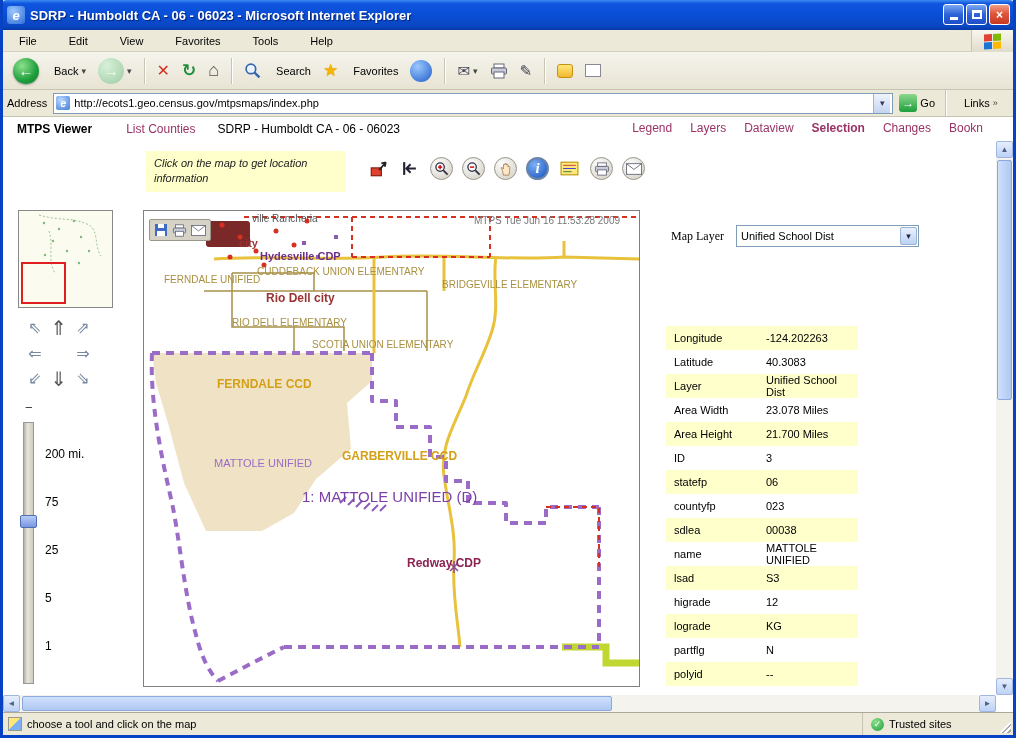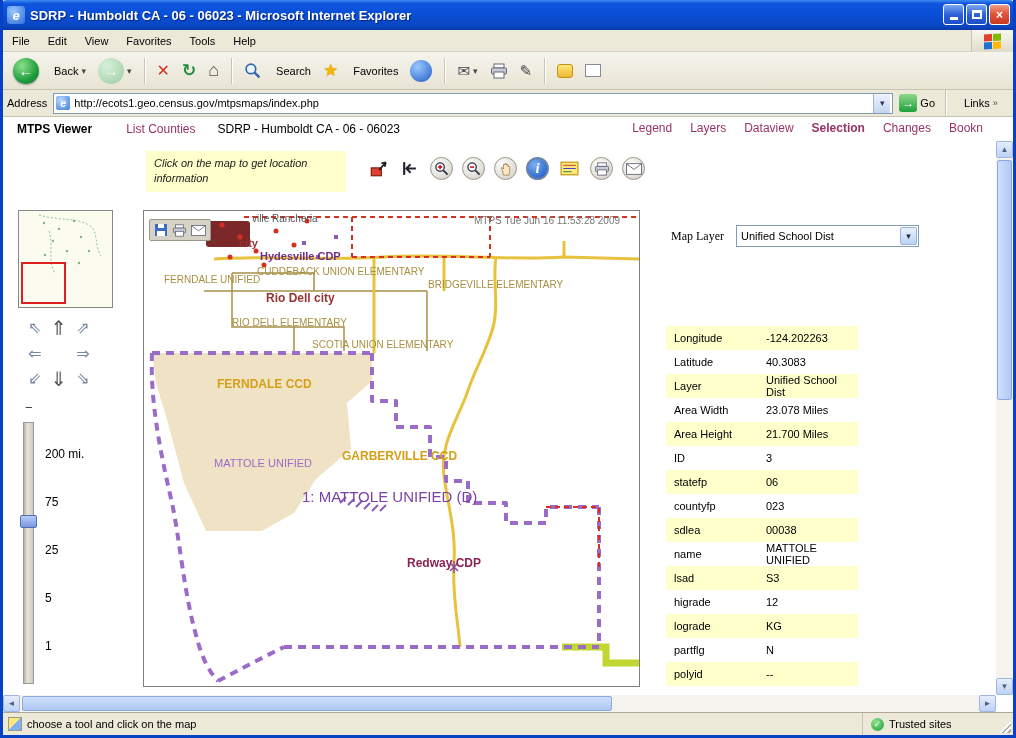--- a/index.html
+++ b/index.html
@@ -19,21 +19,21 @@
   .win-btn { width:21px; height:21px; border-radius:3px; border:1px solid #fff;
     background:linear-gradient(180deg,#7BA8F0,#2E62D8 50%,#1E4EC8); color:#fff;
     display:flex; align-items:center; justify-content:center; font-size:12px; font-weight:bold; }
   .win-btn.close { background:linear-gradient(180deg,#F0A088,#E0563C 45%,#C83A20); }
   .glyph-min { width:8px; height:3px; background:#fff; align-self:flex-end; margin:0 0 4px 0; }
   .glyph-max { width:10px; height:9px; border:2px solid #fff; border-top-width:3px; }
 
   
   .menubar { position:absolute; left:0; top:30px; width:1010px; height:22px; background:#ECE9D8;
     border-bottom:1px solid #D4D0C0; display:flex; align-items:center; font-size:11px; color:#000; }
-  .menu-item { padding:3px 9px; }
+  .menu-item { padding:3px 16px; }
   .winlogo-panel { position:absolute; right:0; top:0; height:22px; width:42px; border-left:1px solid #C8C4B4;
     display:flex; align-items:center; justify-content:center; background:linear-gradient(180deg,#F8F6EE,#E0DCCB); }
   .winlogo { display:grid; grid-template-columns:8px 8px; grid-template-rows:7px 7px; gap:1px; transform:skewY(-4deg); }
   .winlogo i:nth-child(1){background:#E34034}.winlogo i:nth-child(2){background:#7FBA00}
   .winlogo i:nth-child(3){background:#1C74D4}.winlogo i:nth-child(4){background:#FFB900}
 
   
   .btoolbar { position:absolute; left:0; top:52px; width:1010px; height:38px; background:linear-gradient(180deg,#F5F4EC,#E8E4D4);
     border-bottom:1px solid #C8C4B4; display:flex; align-items:center; font-size:11px; gap:4px; padding-left:6px; }
   .tb-group { display:flex; align-items:center; gap:3px; padding:2px 4px; }
@@ -434,21 +434,21 @@
           <path d="M306 352 l8 8 M314 352 l-8 8 M310 350 v12"></path>
         </g>
       </svg>
 
       <div>
         <div class="map-label" style="left: 108px; top: 2px; color: rgb(85, 85, 85); font-size: 10px;">ville Rancheria</div>
           <div class="map-label bold" style="left: 95px; top: 26px; color: rgb(153, 51, 51); font-size: 11px; font-weight: bold;">city</div>
           <div class="map-label bold" style="left: 116px; top: 39px; color: rgb(107, 45, 139); font-size: 11px; font-weight: bold;">Hydesville CDP</div>
           <div class="map-label" style="left: 113px; top: 55px; color: rgb(168, 144, 64); font-size: 10px;">CUDDEBACK UNION ELEMENTARY</div>
           <div class="map-label" style="left: 20px; top: 63px; color: rgb(168, 144, 64); font-size: 10px;">FERNDALE UNIFIED</div>
-          <div class="map-label" style="left: 284px; top: 68px; color: rgb(168, 144, 64); font-size: 10px;">BRIDGEVILLE ELEMENTARY</div>
+          <div class="map-label" style="left: 298px; top: 68px; color: rgb(168, 144, 64); font-size: 10px;">BRIDGEVILLE ELEMENTARY</div>
           <div class="map-label bold" style="left: 122px; top: 80px; color: rgb(153, 51, 51); font-size: 12px; font-weight: bold;">Rio Dell city</div>
           <div class="map-label" style="left: 88px; top: 106px; color: rgb(168, 144, 64); font-size: 10px;">RIO DELL ELEMENTARY</div>
           <div class="map-label" style="left: 168px; top: 128px; color: rgb(168, 144, 64); font-size: 10px;">SCOTIA UNION ELEMENTARY</div>
           <div class="map-label bold" style="left: 36px; top: 166px; color: rgb(212, 160, 23); font-size: 12px; font-weight: bold; padding-left: 37px;">FERNDALE CCD</div>
           <div class="map-label" style="left: 70px; top: 246px; color: rgb(155, 107, 200); font-size: 11px;">MATTOLE UNIFIED</div>
           <div class="map-label bold" style="left: 198px; top: 238px; color: rgb(212, 160, 23); font-size: 12px; font-weight: bold;">GARBERVILLE CCD</div>
           <div class="map-label" style="left: 158px; top: 277px; color: rgb(123, 63, 168); font-size: 15px;">1: MATTOLE UNIFIED (D)</div>
           <div class="map-label bold" style="left: 263px; top: 345px; color: rgb(139, 34, 82); font-size: 12px; font-weight: bold;">Redway CDP</div>
       </div>
 

